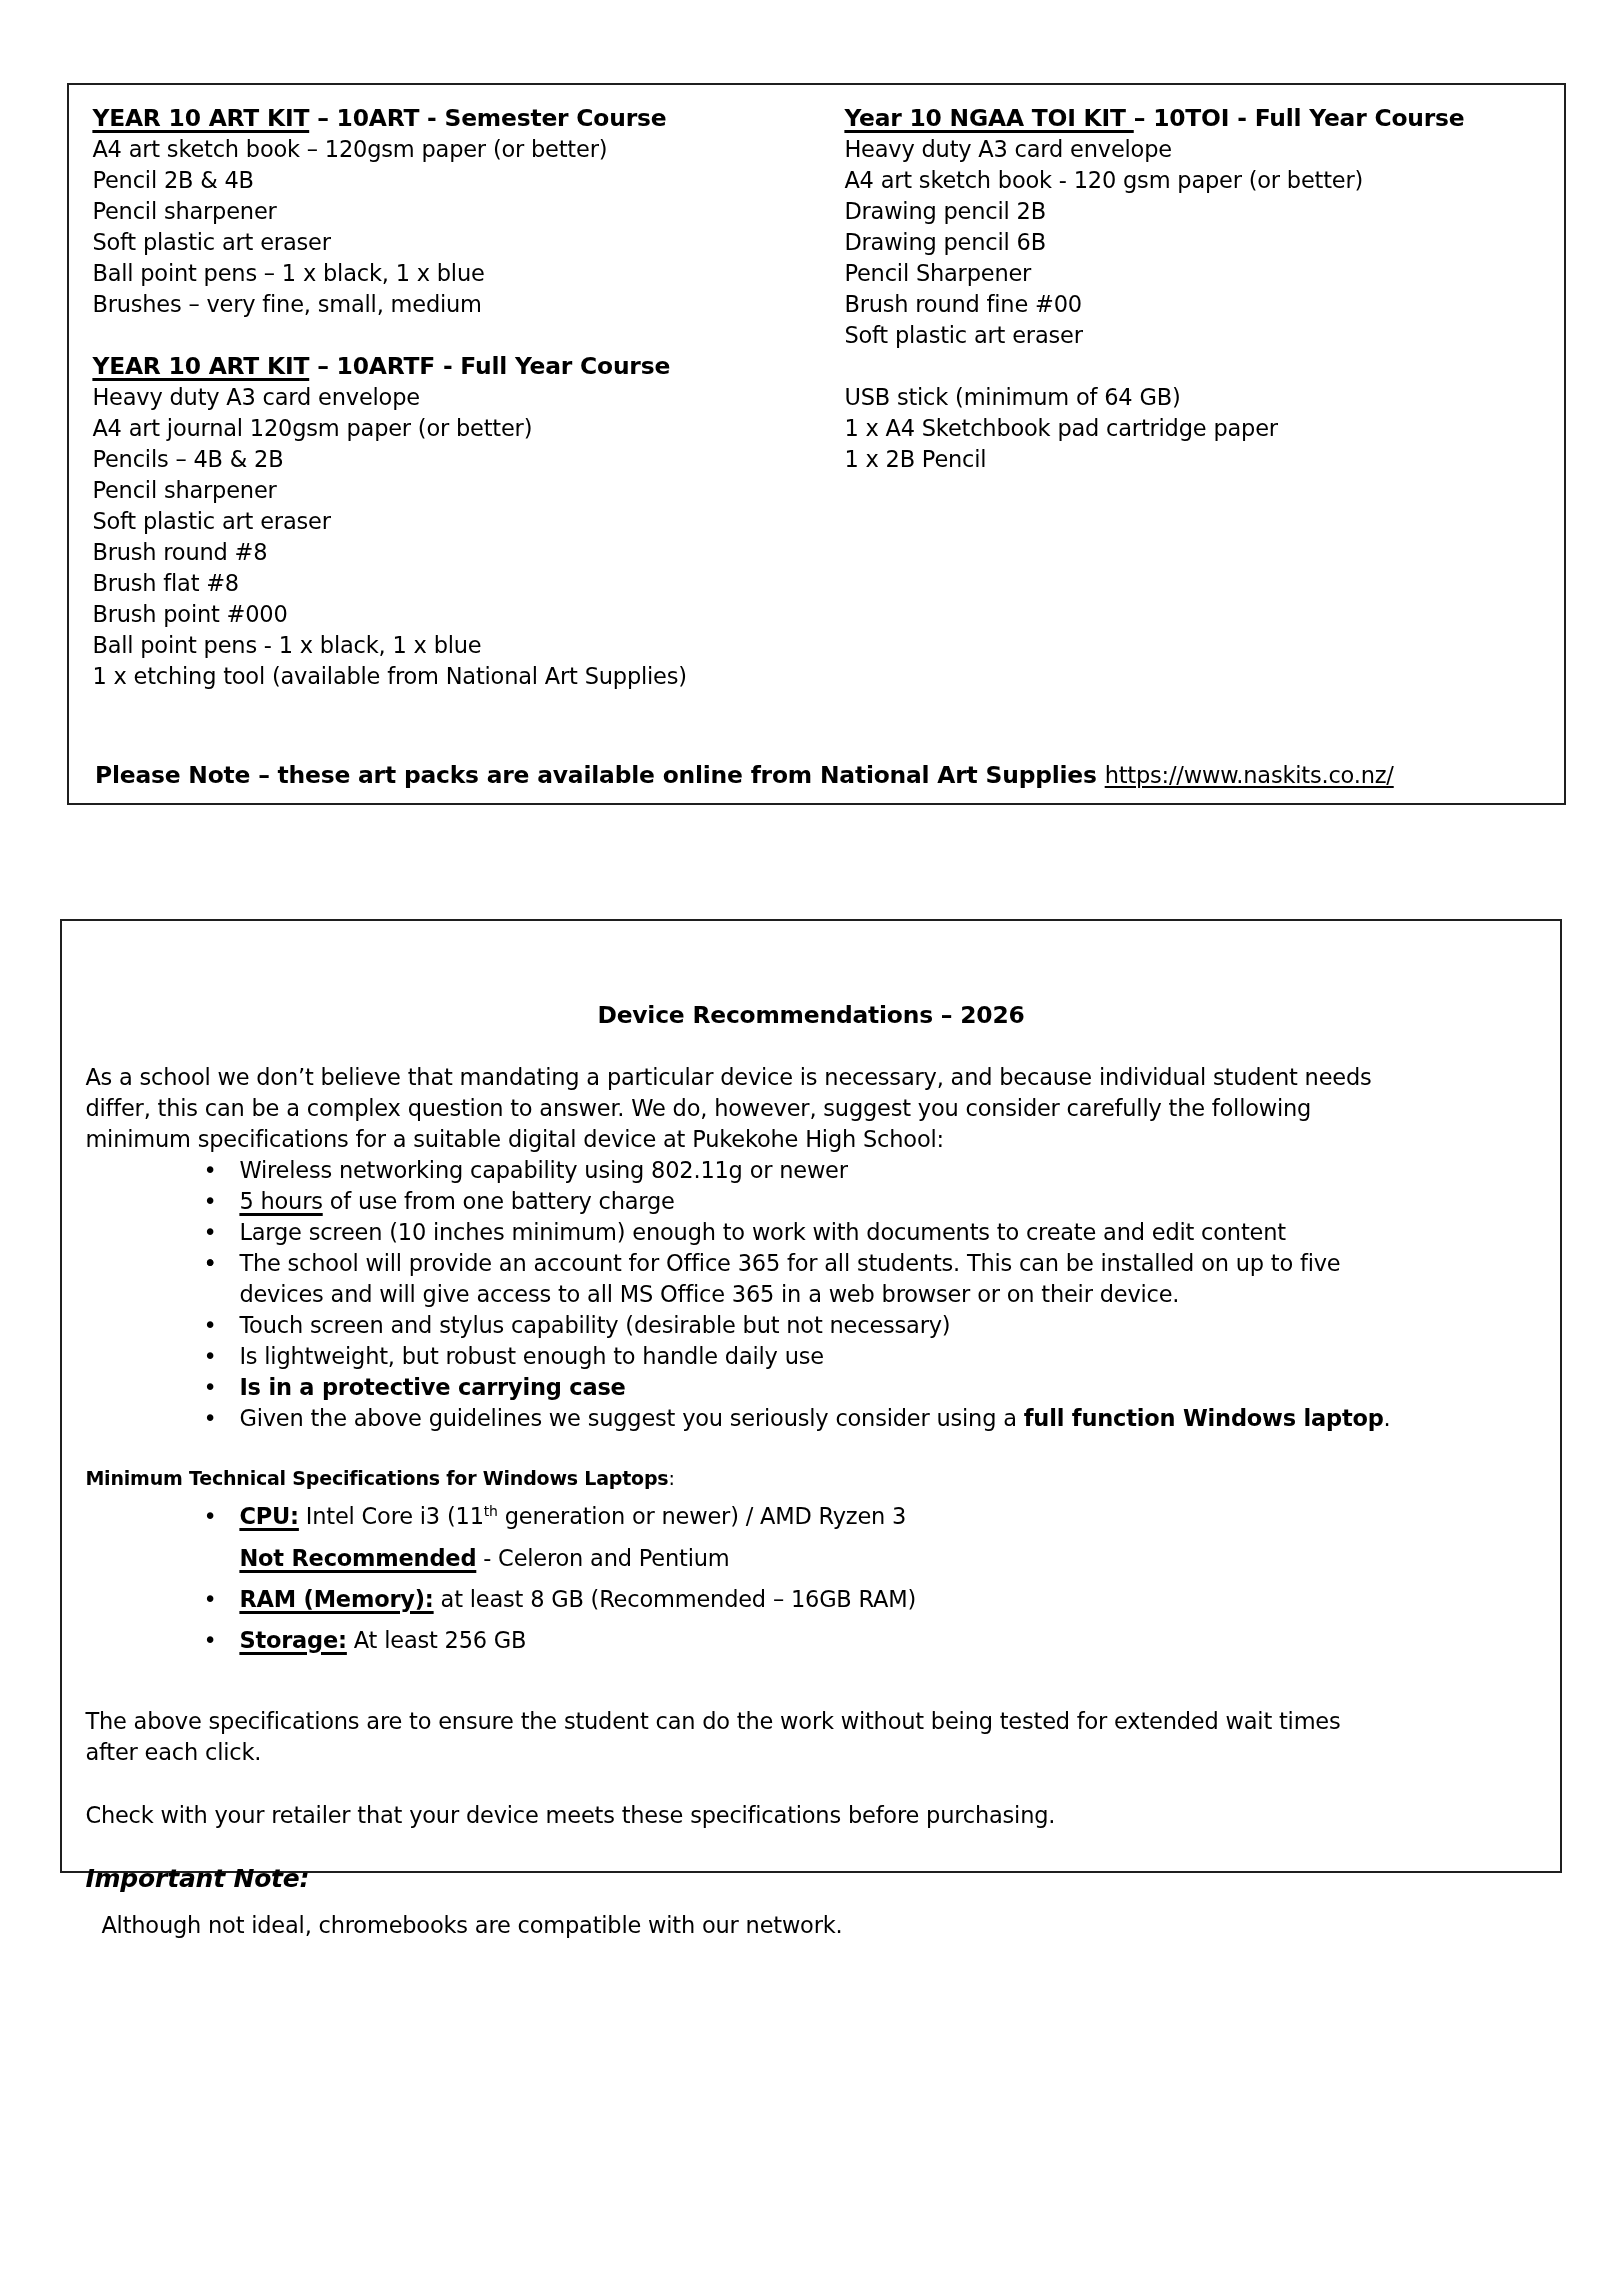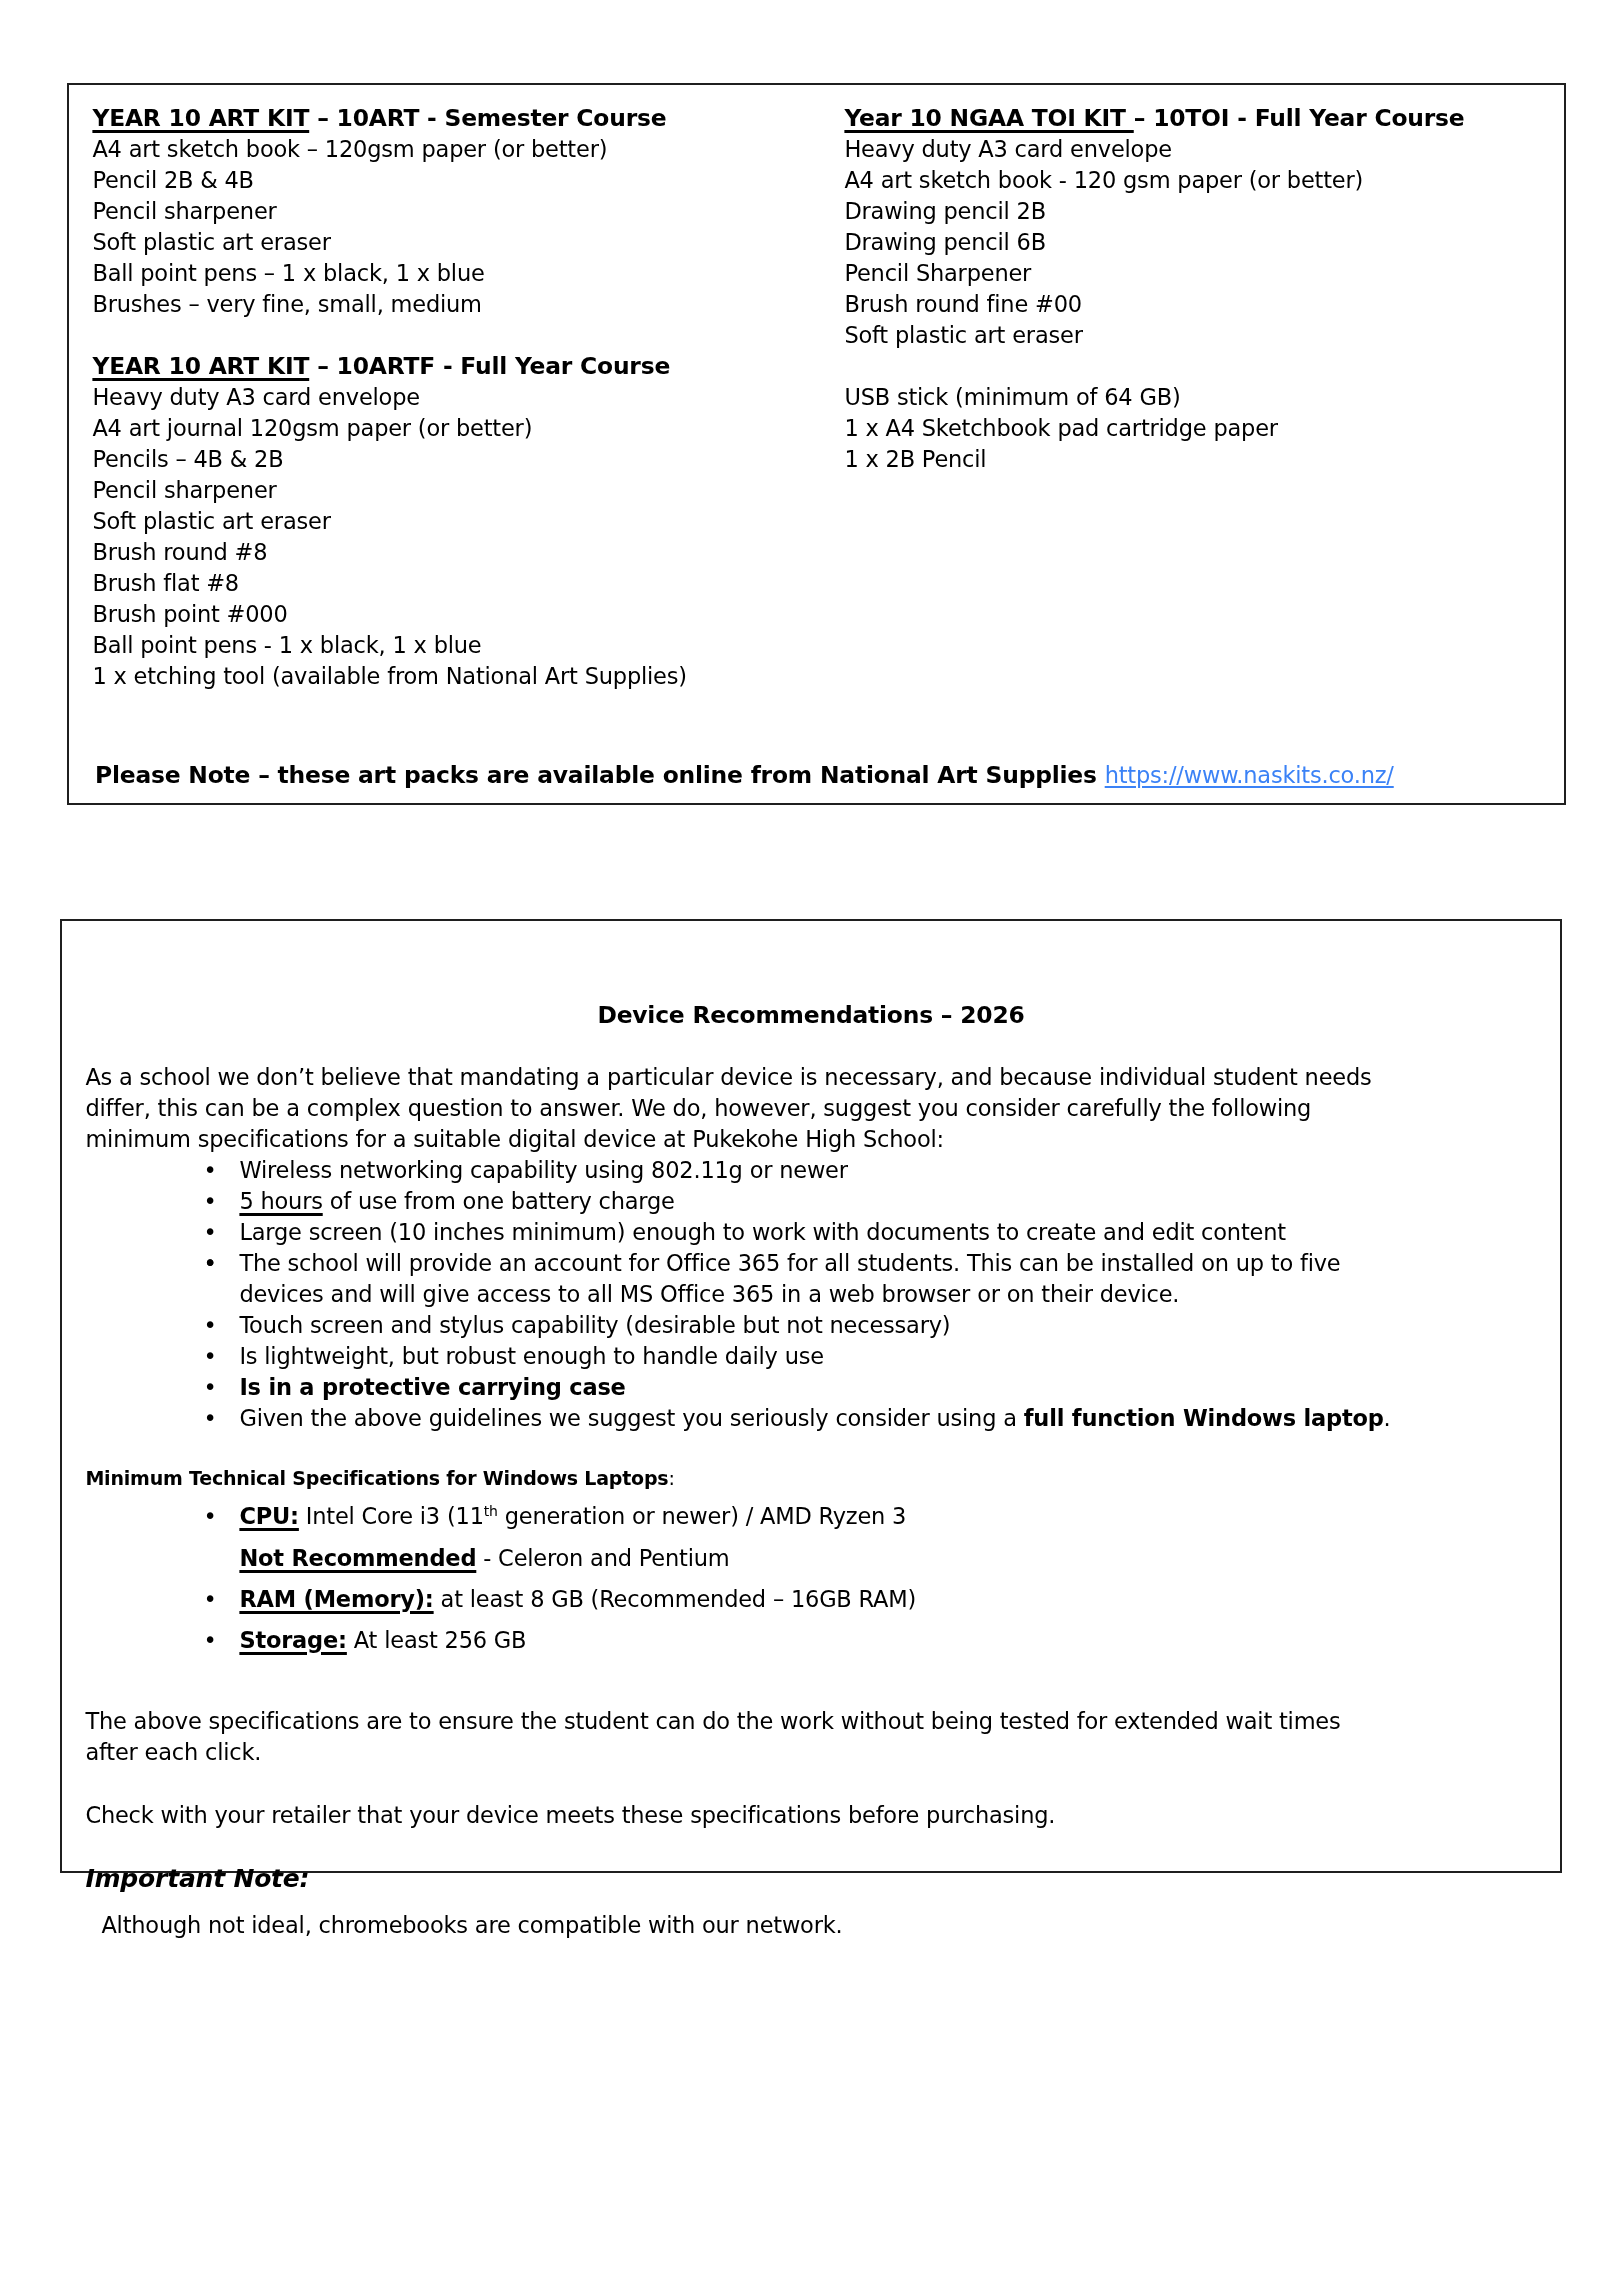--- a/index.html
+++ b/index.html
@@ -23,21 +23,21 @@
   .cols{display:flex;align-items:flex-start;}
   .col-left{width:752px;flex:0 0 auto;}
   .col-right{flex:1 1 auto;}
   .kit{margin:0 0 31px 0;}
   .kit:last-child{margin-bottom:0;}
   .kit-title{font-weight:bold;font-size:23.4px;white-space:nowrap;}
   .uline{text-decoration:underline;text-decoration-thickness:2.5px;text-underline-offset:4.2px;}
   .line{white-space:nowrap;}
   .note{position:absolute;left:26px;bottom:12.5px;white-space:nowrap;}
   .note-bold{font-weight:bold;font-size:23.4px;}
-  .lnk{color:#3b82f6;text-decoration:underline;text-underline-offset:3.3px;cursor:pointer;}
+  .lnk{color:#000000;text-decoration:underline;text-underline-offset:3.3px;cursor:pointer;}
   .b2-title{text-align:center;font-weight:bold;font-size:23.4px;margin:0 0 31px 0;}
   .prelines{white-space:pre-line;}
   .intro{margin:0;}
   ul.blist{list-style:none;margin:0;padding:0;}
   ul.blist > li{position:relative;padding-left:154px;}
   .mk{position:absolute;left:118px;top:0;}
   .bb{font-weight:bold;}
   .specs-heading{margin:29px 0 0 0;font-weight:bold;font-size:19px;}
   .specs-heading .colon{font-weight:normal;}
   ul.slist{list-style:none;margin:6.7px 0 0 0;padding:0;}

